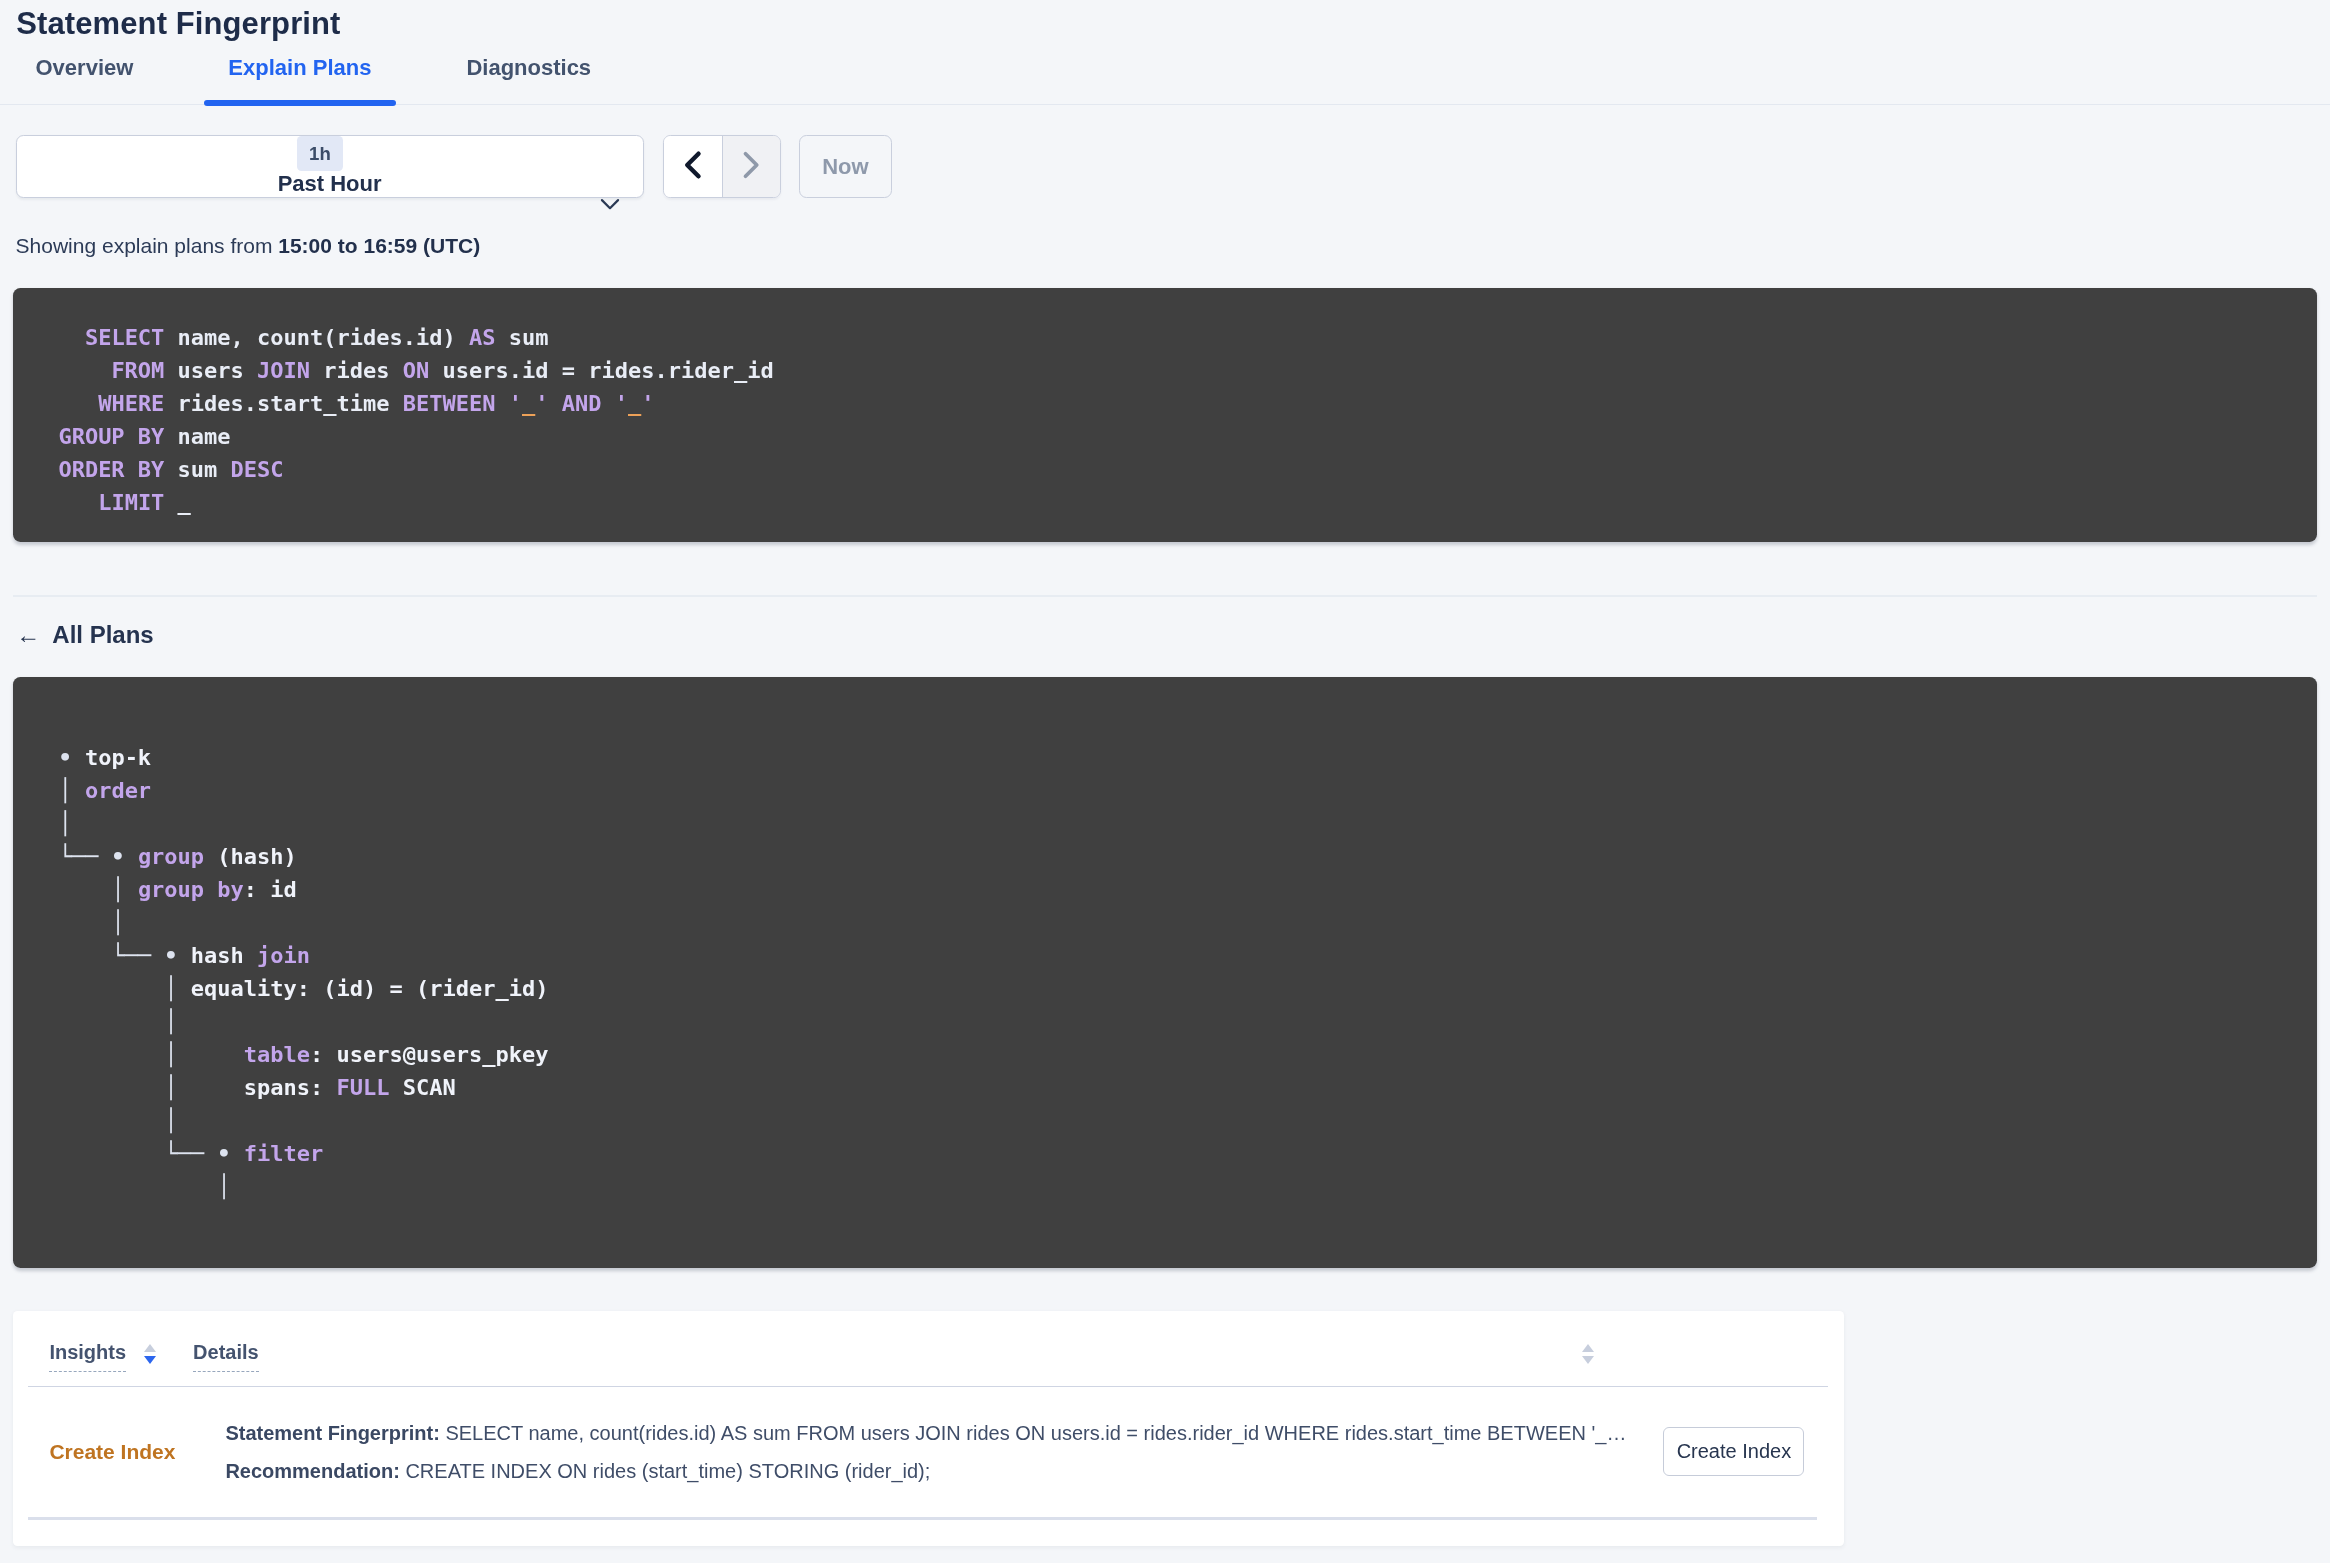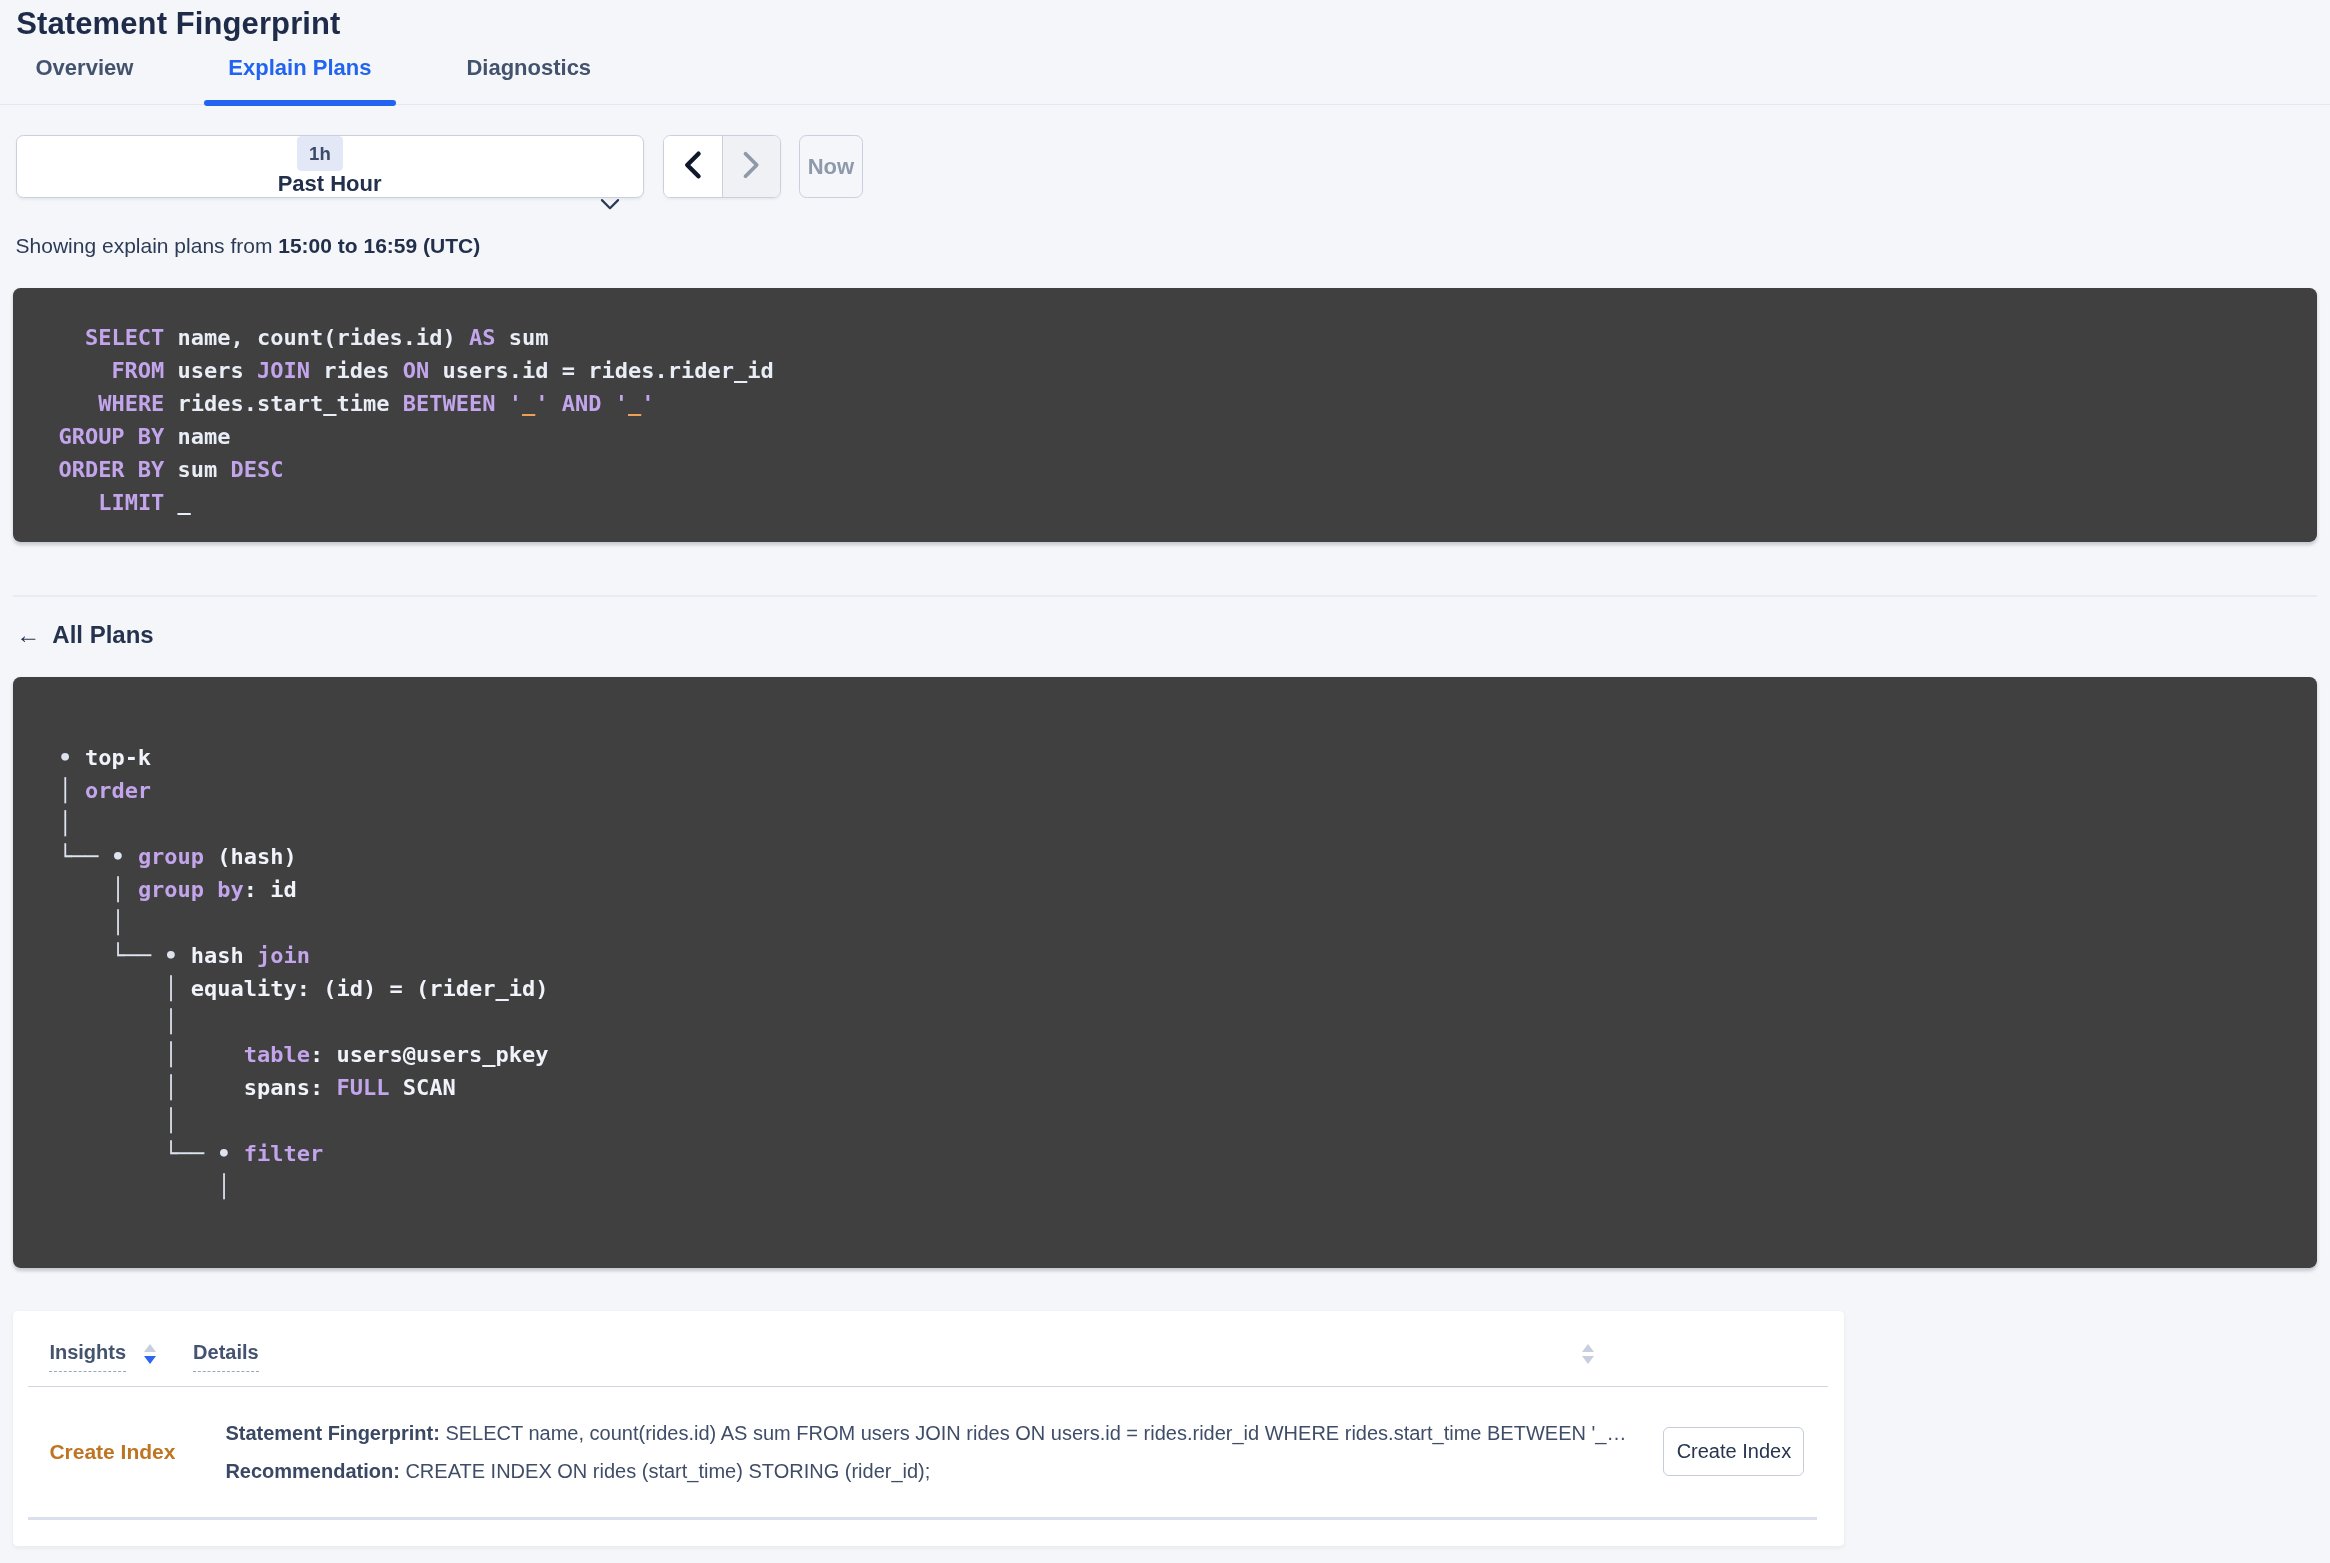--- a/index.html
+++ b/index.html
@@ -51,21 +51,21 @@
     display:flex; margin-left:19.3px; height:63px;
     border:1.5px solid #c9cfdd; border-radius:7.4px; overflow:hidden;
     box-shadow:0 1.5px 2.2px rgba(30,44,73,.05);
   }
   .pager-btn {
     width:58px; height:100%; border:none; background:#ffffff;
     display:flex; align-items:center; justify-content:center; cursor:pointer;
   }
   .pager-btn.next { background:#f0f1f4; border-left:1.5px solid #c9cfdd; }
   .now-btn {
-    margin-left:18px; width:64px; height:63px;
+    margin-left:18px; width:93px; height:63px;
     background:transparent; border:1.5px solid #c9cfdd; border-radius:7.4px;
     font-family:inherit; font-size:22px; font-weight:600; color:#8e99ab; cursor:default;
   }
 
   .showing { margin:36px 0 0 15.6px; font-size:21px; color:#2c3b57; }
   .showing b { font-weight:700; color:#22304c; }
 
   
   .codeblock {
     margin:0 13.4px; background:#404040; border-radius:7.4px;

